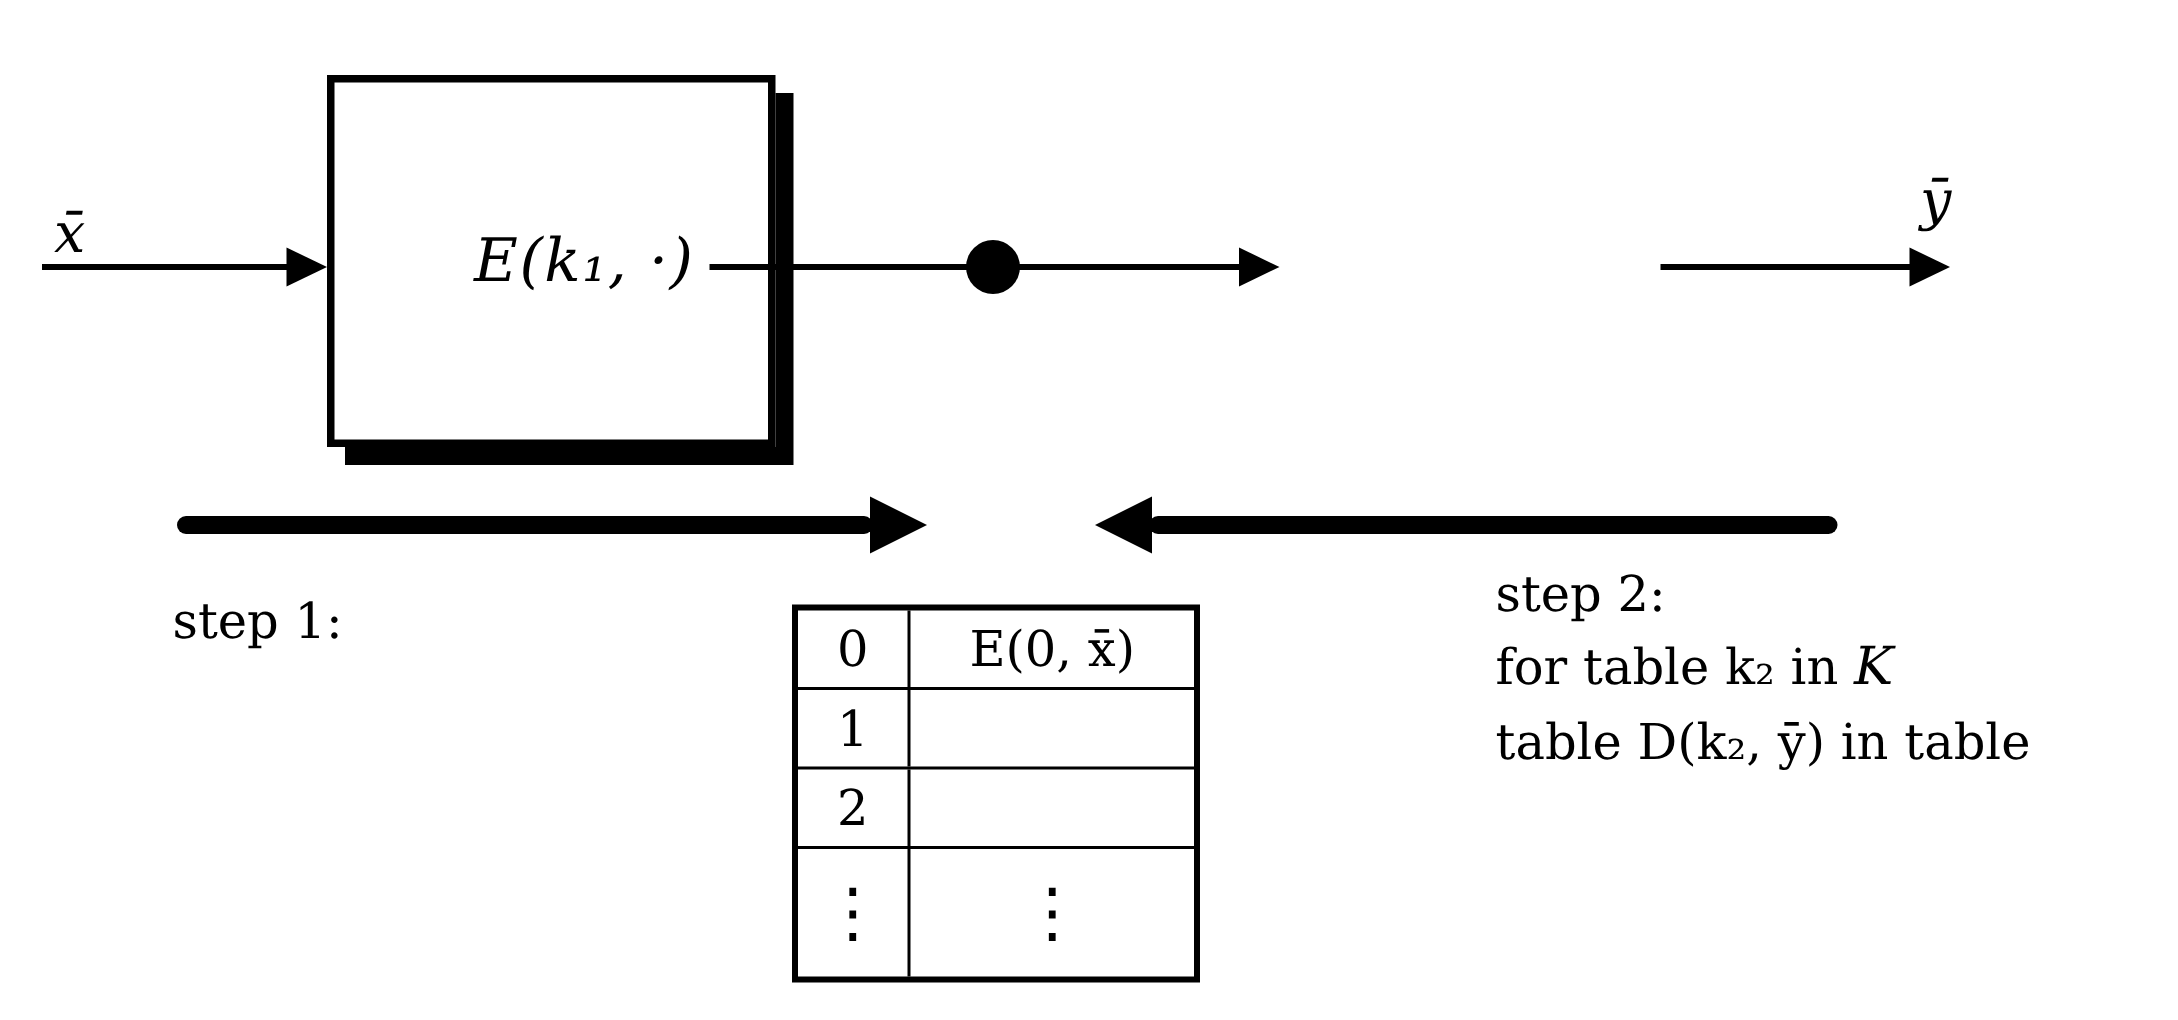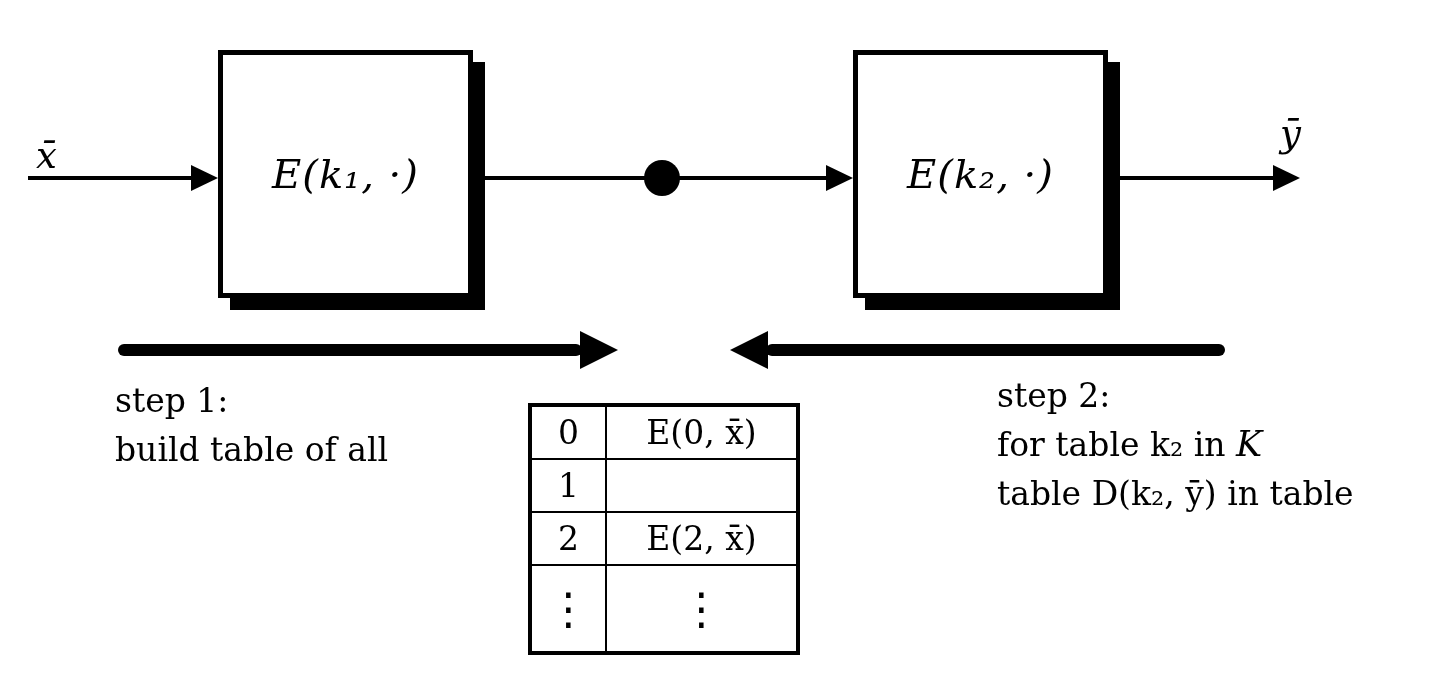--- a/index.html
+++ b/index.html
@@ -137,45 +137,41 @@
 </head>
 <body>
 
 <div class="canvas">
 
   <div class="iolabel" style="left:36px; top:134px;">x̄</div>
 
   <div class="wire" style="left:28px; top:176px; width:166px;"></div>
   <div class="ah-right-thin" style="left:191px; top:165px;"></div>
 
-  <div class="ebox" style="left:218px; top:50px;">
+  <div class="ebox" style="left:218px; top:50px;padding-left:44px;">
     <span class="boxlabel">E(k₁, ·)</span>
   </div>
 
   <div class="wire" style="left:473px; top:176px; width:357px;"></div>
   <div class="junction-dot" style="left:644px; top:160px;"></div>
   <div class="ah-right-thin" style="left:826px; top:165px;"></div>
 
-  <div class="ebox" style="left:853px; top:50px;">
-    <span class="boxlabel">E(k₂, ·)</span>
-  </div>
 
   <div class="wire" style="left:1107px; top:176px; width:170px;"></div>
   <div class="ah-right-thin" style="left:1273px; top:165px;"></div>
   <div class="iolabel" style="left:1280px; top:112px;">ȳ</div>
 
   <div class="fatshaft" style="left:118px; top:344px; width:464px;"></div>
   <div class="ah-right-fat" style="left:580px; top:331px;"></div>
 
   <div class="ah-left-fat" style="left:730px; top:331px;"></div>
   <div class="fatshaft" style="left:766px; top:344px; width:459px;"></div>
 
-  <div class="steptext" style="left:115px; top:376px;">
+  <div class="steptext" style="left:115px; top:389px;">
     <div>step 1:</div>
-    <div>build table of all</div>
   </div>
 
   <div class="steptext" style="left:997px; top:371px;">
     <div>step 2:</div>
     <div>
       <span class="rm">for table </span><span class="math">k₂</span><span class="rm"> in </span><span class="cal">K</span>
     </div>
     <div>
       <span class="rm">table </span><span class="math">D(k₂, ȳ)</span><span class="rm"> in table</span>
     </div>
@@ -184,21 +180,20 @@
   <div class="mtable">
     <div class="mrow">
       <div class="kcell">0</div>
       <div class="vcell math">E(0, x̄)</div>
     </div>
     <div class="mrow">
       <div class="kcell">1</div>
     </div>
     <div class="mrow">
       <div class="kcell">2</div>
-      <div class="vcell math">E(2, x̄)</div>
     </div>
     <div class="mrow dotsrow">
       <div class="kcell">⋮</div>
       <div class="vcell">⋮</div>
     </div>
   </div>
 
 </div>
 
 </body></html>

